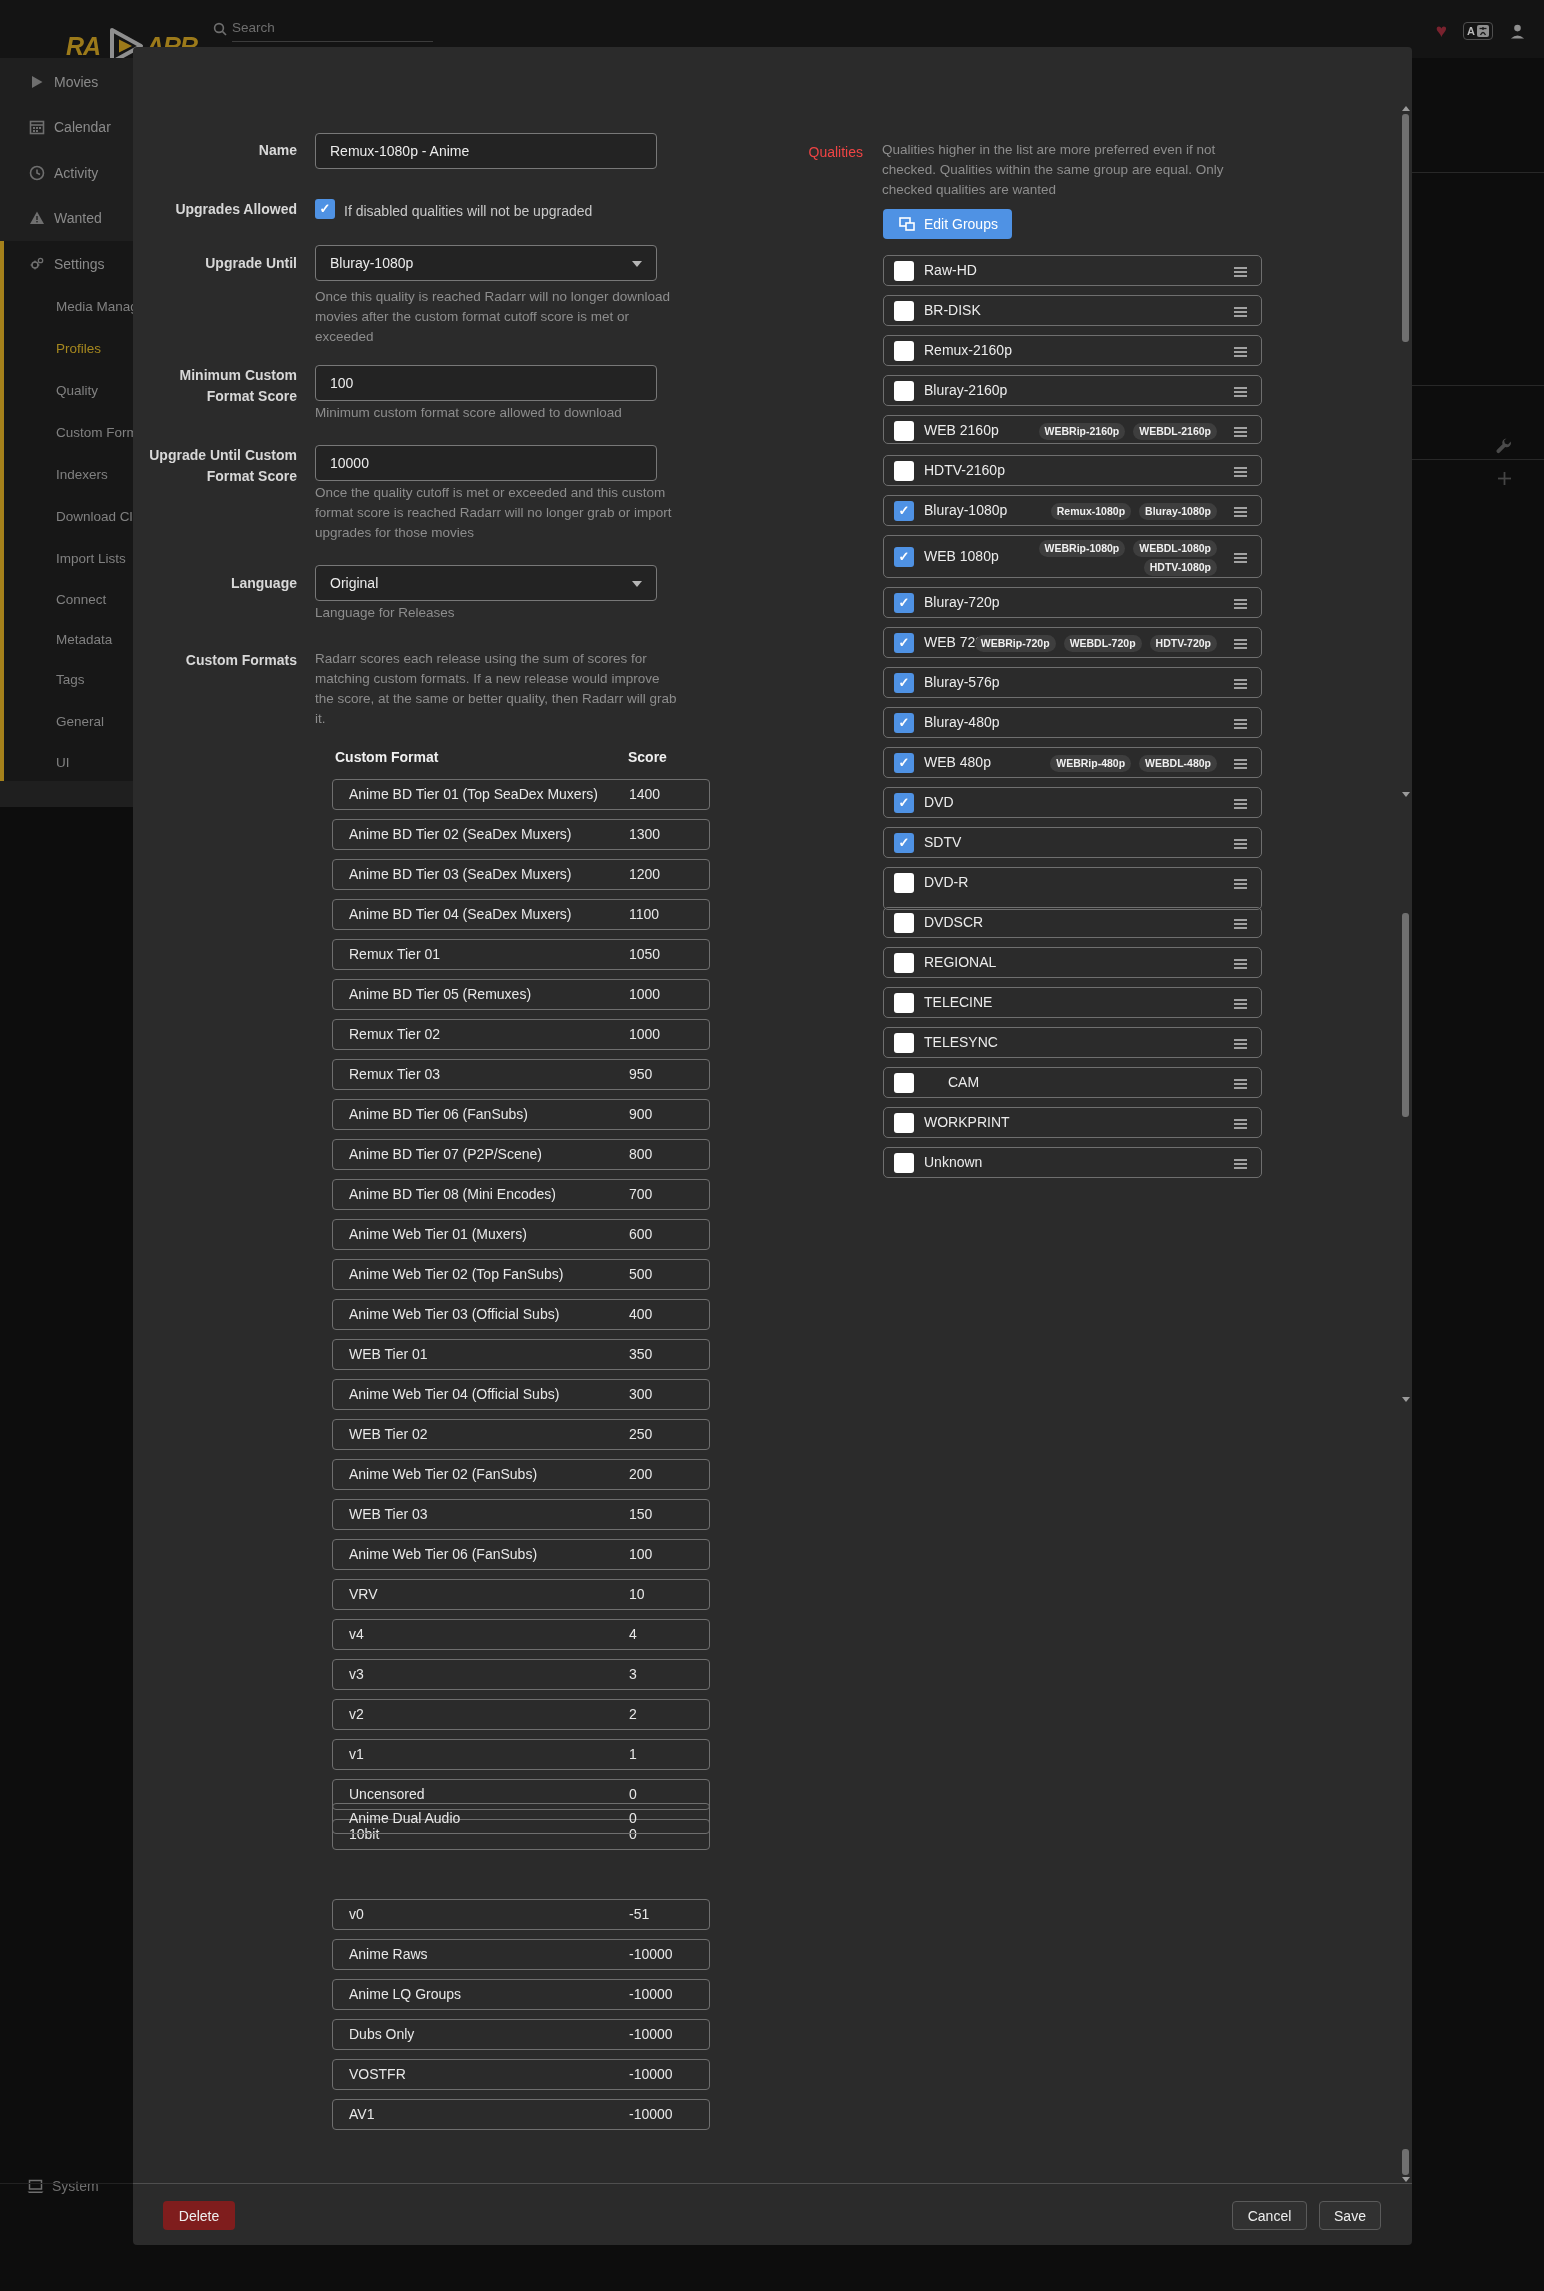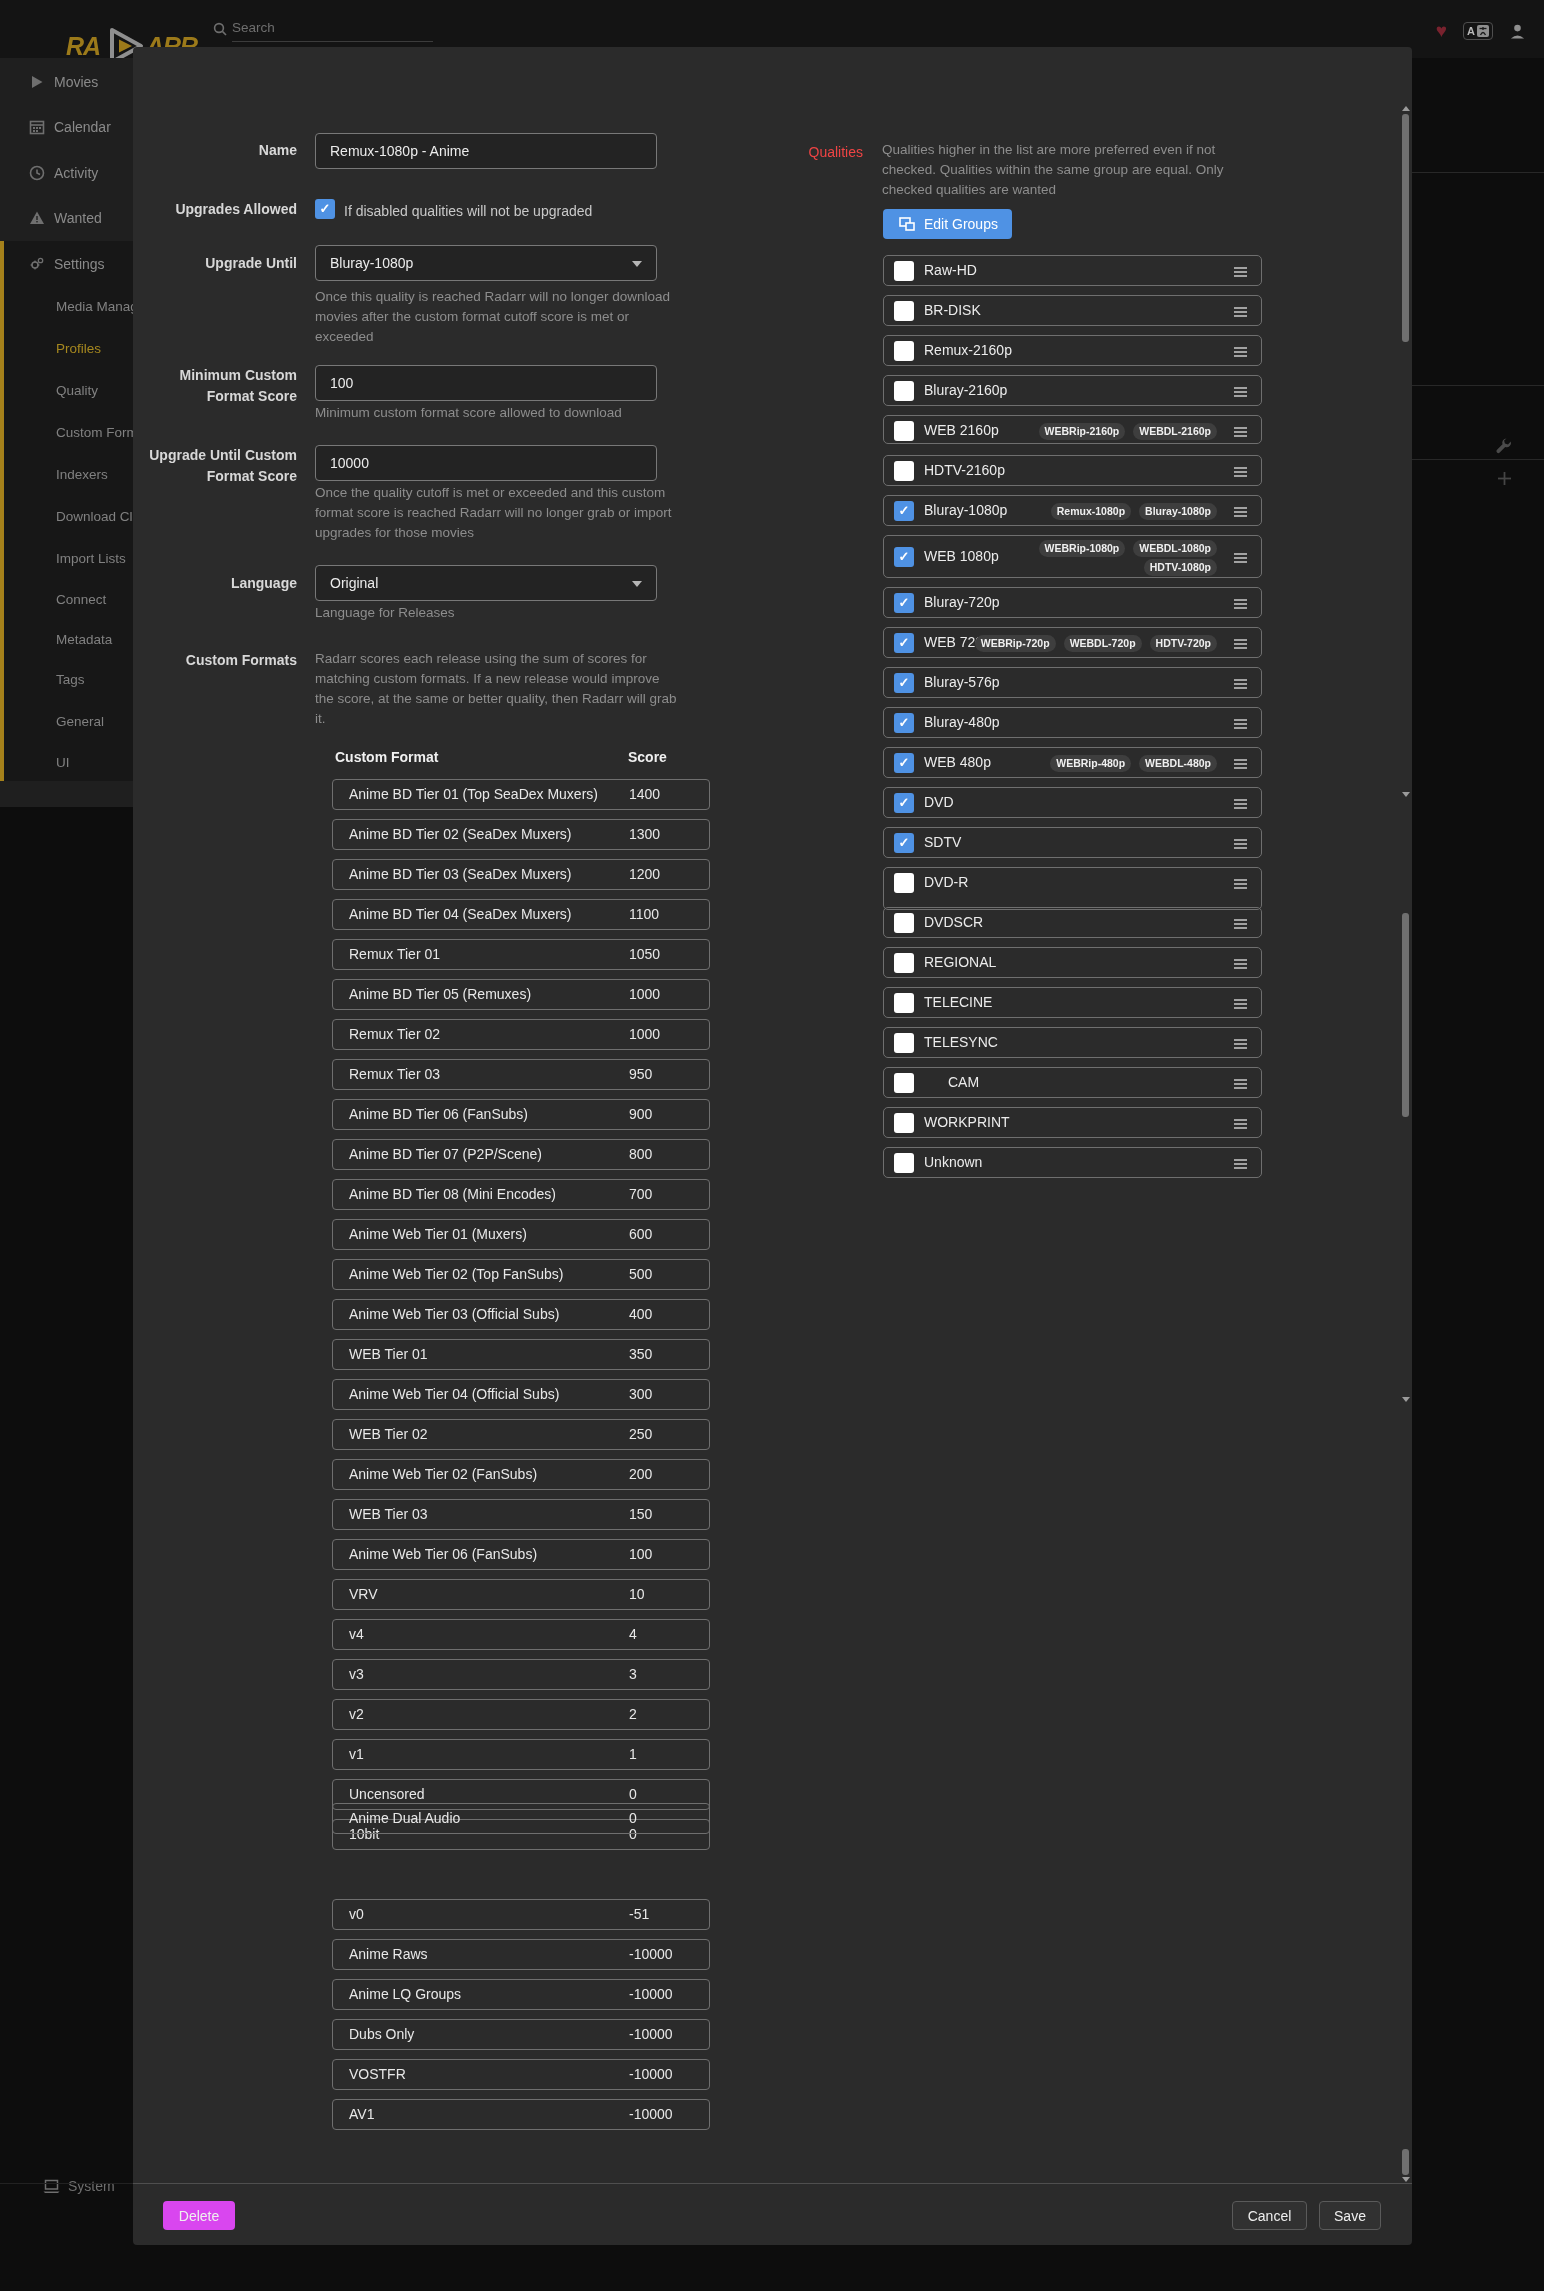--- a/index.html
+++ b/index.html
@@ -16,36 +16,36 @@
   #top-icons { right:18px; top:20px; display:flex; align-items:center; gap:16px; }
 
   
   #sidebar { left:0; top:58px; width:133px; height:749px; background:#1f1f1f; overflow:hidden; }
   .sb-item { position:absolute; left:0; width:133px; height:30px; display:flex; align-items:center; color:#8a8a8a; font-size:14px; }
   .sb-item .ic { width:16px; height:16px; margin-left:29px; margin-right:9px; flex:none; }
   .sb-sub { position:absolute; left:56px; width:77px; height:20px; display:flex; align-items:center; color:#818181; font-size:13.5px; overflow:hidden; white-space:nowrap; }
   .sb-sub.active { color:#a5871f; }
   #settings-group { left:0; top:183px; width:133px; height:540px; background:#171717; }
   #gold-bar { left:0; top:183px; width:4px; height:540px; background:#a5811b; }
-  #sys-ghost2 { left:0; top:2171px; width:133px; height:30px; display:flex; align-items:center; color:#6f6f6f; font-size:14px;padding-left:16px; }
+  #sys-ghost2 { left:0; top:2171px; width:133px; height:30px; display:flex; align-items:center; color:#6f6f6f; font-size:14px; }
   #sys-ghost2 .ic, #sys-ghost1 .ic { width:17px; height:15px; margin-left:27px; margin-right:8px; }
 
   
   .bg-line { height:1px; background:#282828; left:1412px; width:132px; }
   #footer-line-left { left:0; top:2183px; width:133px; height:1px; background:#222; }
 
   
   #modal { left:133px; top:47px; width:1279px; height:2198px; background:#2b2b2b; border-radius:4px; z-index:5; }
   #m-header { left:0; top:0; width:1279px; height:53px; border-bottom:1px solid #4f4f4f; }
   #m-title { left:30px; top:16px; font-size:17px; color:#dadada; }
   #m-close { right:16px; top:15px; width:24px; height:24px; color:#c9c9c9; font-size:19px; text-align:center; line-height:24px; cursor:pointer; }
   #m-footer { left:0; top:2136px; width:1279px; height:62px; border-top:1px solid #4f4f4f; }
 
   .btn { position:absolute; height:29px; border-radius:4px; font-size:14px; color:#efefef; display:flex; align-items:center; justify-content:center; }
-  #btn-delete { left:30px; top:17px; width:72px; background:#d946ef; }
+  #btn-delete { left:30px; top:17px; width:72px; background:#7f1d1d; }
   #btn-cancel { right:105px; top:17px; width:75px; background:#313131; border:1px solid #5a5a5a; }
   #btn-save   { right:31px;  top:17px; width:62px; background:#313131; border:1px solid #5a5a5a; }
 
   
   .flabel { position:absolute; left:-26px; width:190px; text-align:right; font-weight:bold; font-size:14px; color:#d8d8d8; line-height:21px; }
   .finput { position:absolute; left:182px; width:342px; height:36px; background:#232323; border:1px solid #787878; border-radius:4px; color:#ececec; font-size:14px; display:flex; align-items:center; padding:0 14px; }
   .fhelp { position:absolute; left:182px; width:420px; font-size:13.5px; color:#8d8d8d; line-height:20px; }
   .caret { position:absolute; right:14px; top:15px; width:0; height:0; border-left:5px solid transparent; border-right:5px solid transparent; border-top:6px solid #b5b5b5; }
   .chk { position:absolute; width:20px; height:20px; border-radius:3px; background:#fff; }
   .chk.on { background:#4f92e4; color:#fff; font-size:13px; font-weight:bold; text-align:center; line-height:20px; }

